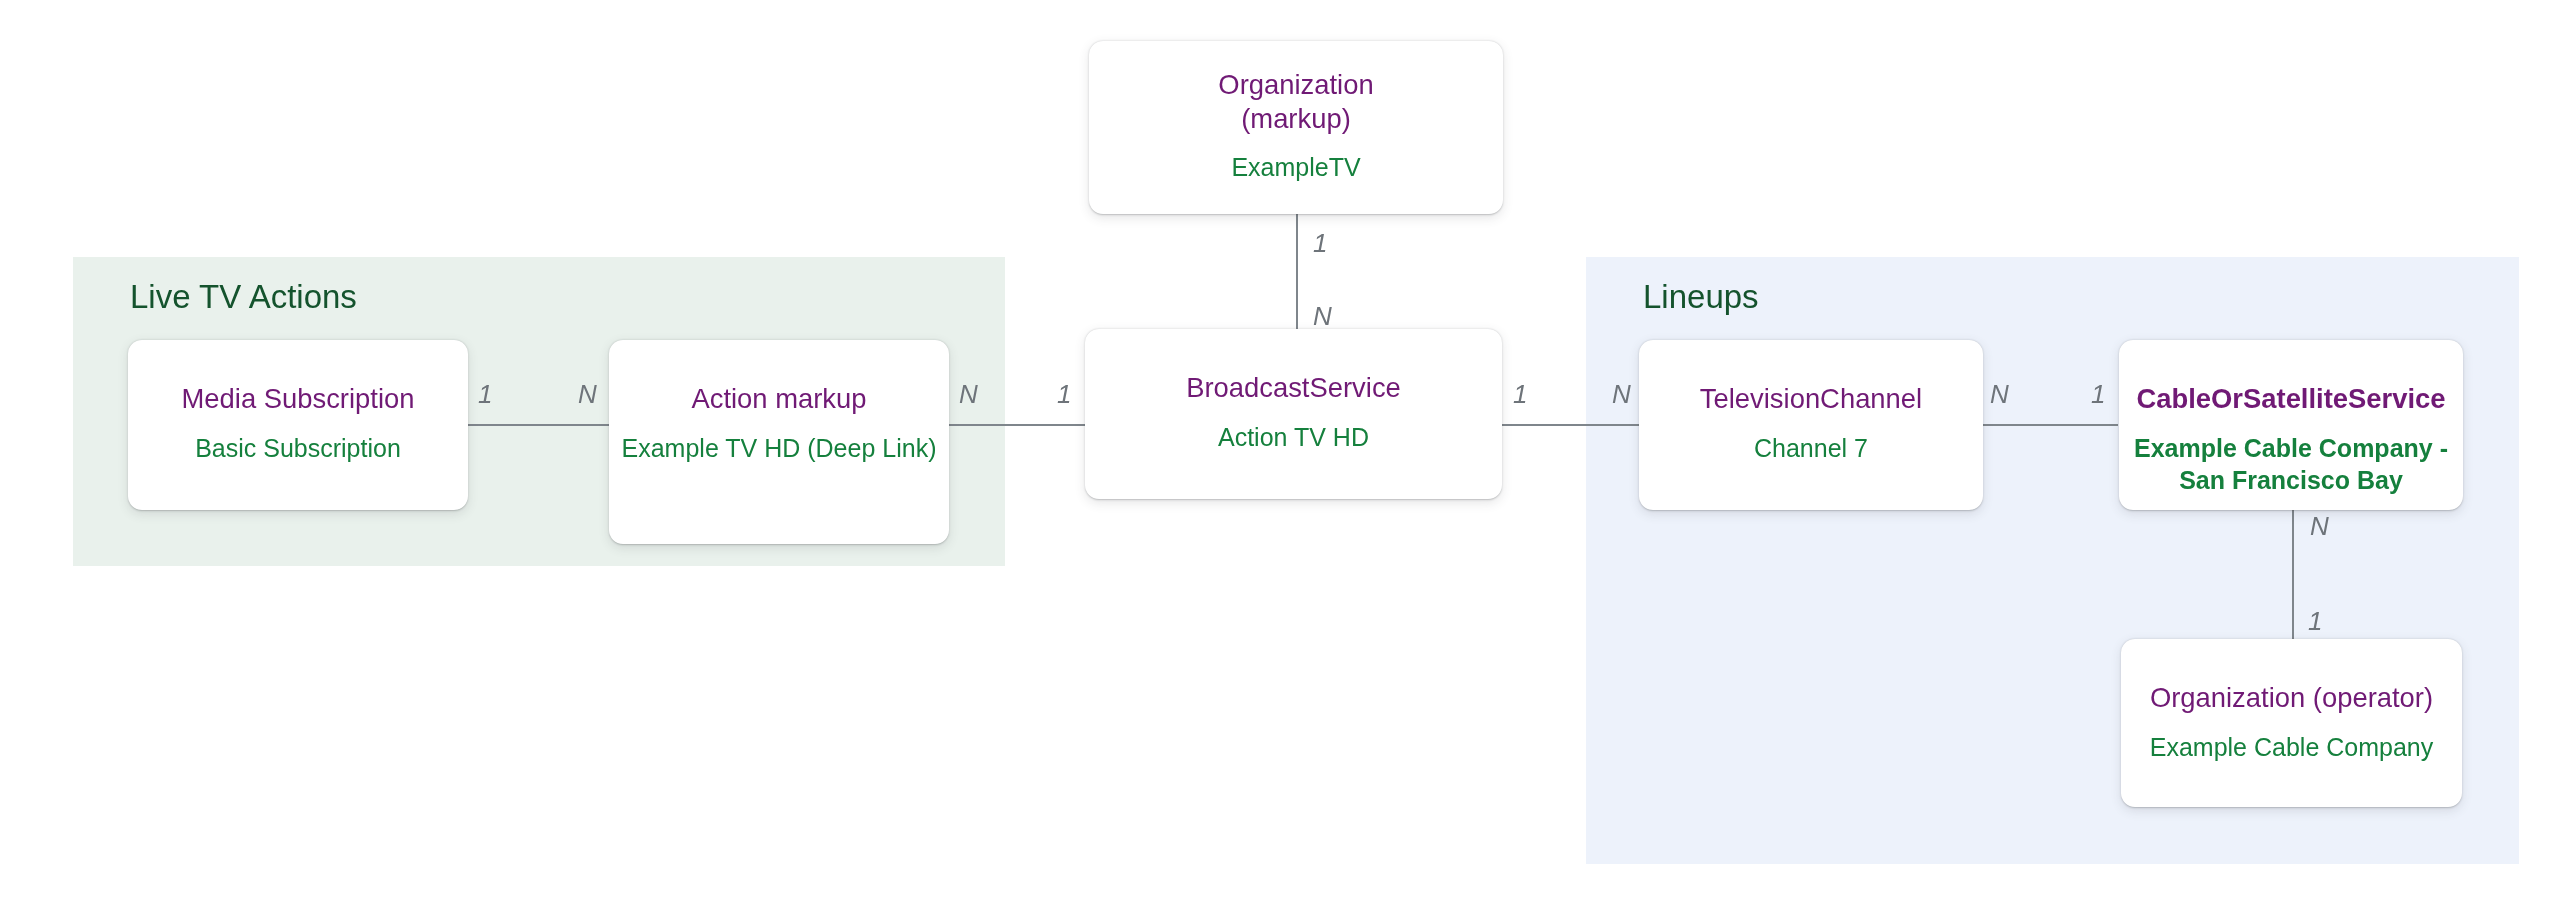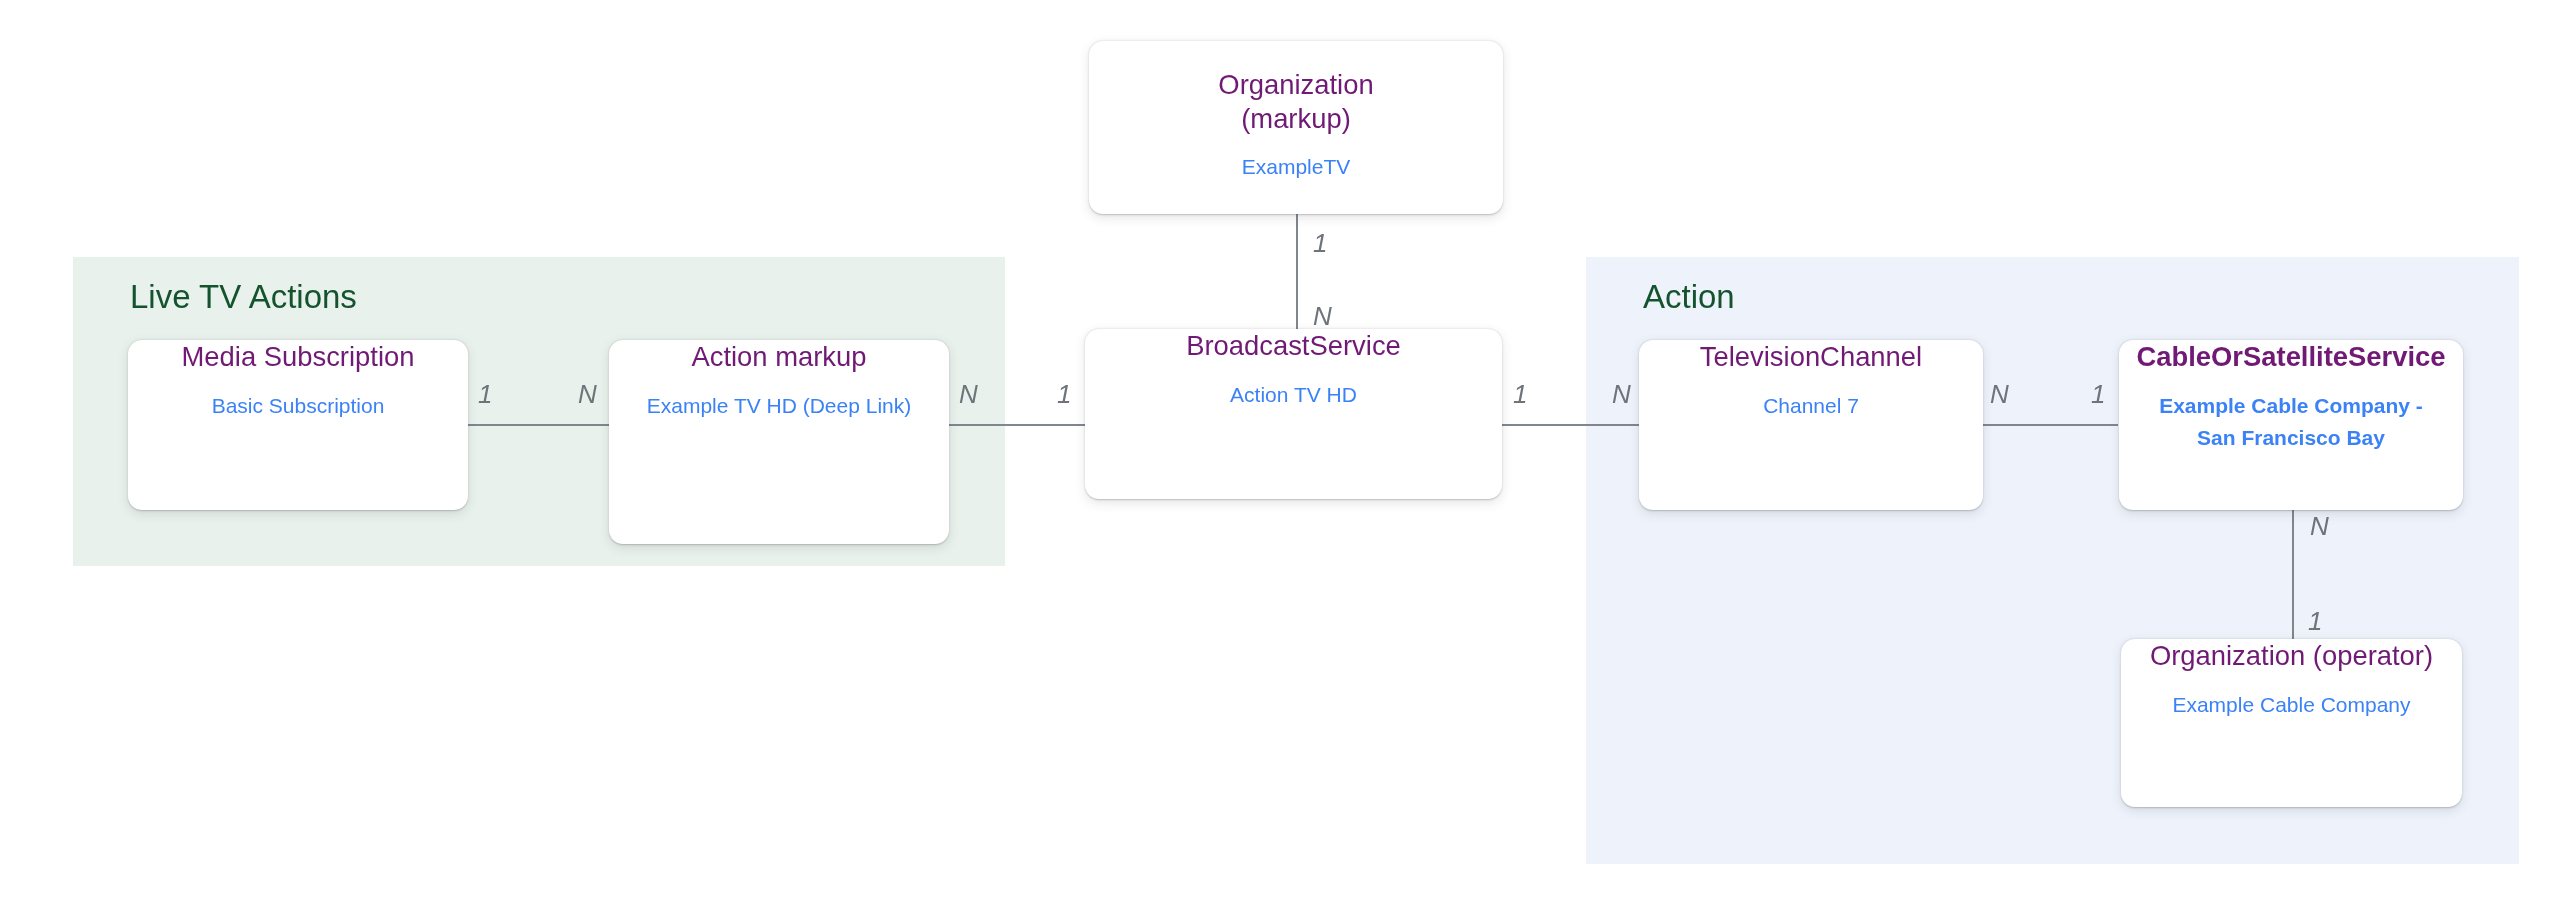--- a/index.html
+++ b/index.html
@@ -14,40 +14,40 @@
   .region-live{left:73px;top:257px;width:932px;height:309px;background:#e9f1ec;}
   .region-lineups{left:1586px;top:257px;width:933px;height:607px;background:#edf2fb;}
   .region-heading{
     position:absolute;left:57px;top:19.5px;
     font-size:33px;line-height:39px;color:#14532d;font-weight:400;
     white-space:nowrap;
   }
   .node{
     position:absolute;background:#ffffff;border-radius:14px;
     box-shadow:0 0.9px 1.8px rgba(60,64,67,.28),0 3.5px 10.6px rgba(60,64,67,.13);
-    text-align:center;box-sizing:border-box;
+    text-align:center;box-sizing:border-box;padding-top:42px;
   }
   .node-title{font-size:27.4px;line-height:34px;color:#701a75;white-space:nowrap;}
-  .node-subtitle{font-size:21px;line-height:32px;color:#3b82f6;margin-top:16px;white-space:nowrap;}
+  .node-subtitle{font-size:25px;line-height:32px;color:#15803d;margin-top:16px;white-space:nowrap;}
   .node-org-network{padding-top:27.4px;}
   .line{position:absolute;background:#7f868c;}
   .card{
     position:absolute;font-size:26px;line-height:32px;
     font-style:italic;color:#6e747a;white-space:nowrap;
   }
 </style>
 </head>
 <body>
 
 <div class="region region-live">
   <div class="region-heading">Live TV Actions</div>
 </div>
 
 <div class="region region-lineups">
-  <div class="region-heading">Action</div>
+  <div class="region-heading">Lineups</div>
 </div>
 
 <div class="line" style="left:1296px;top:213px;width:1.8px;height:127px;"></div>
 <div class="line" style="left:468px;top:424px;width:141px;height:1.8px;"></div>
 <div class="line" style="left:948px;top:424px;width:137px;height:1.8px;"></div>
 <div class="line" style="left:1502px;top:424px;width:137px;height:1.8px;"></div>
 <div class="line" style="left:1983px;top:424px;width:135px;height:1.8px;"></div>
 <div class="line" style="left:2292px;top:510px;width:1.8px;height:129px;"></div>
 
 <span class="card" style="left:1313px;top:227px;">1</span>

